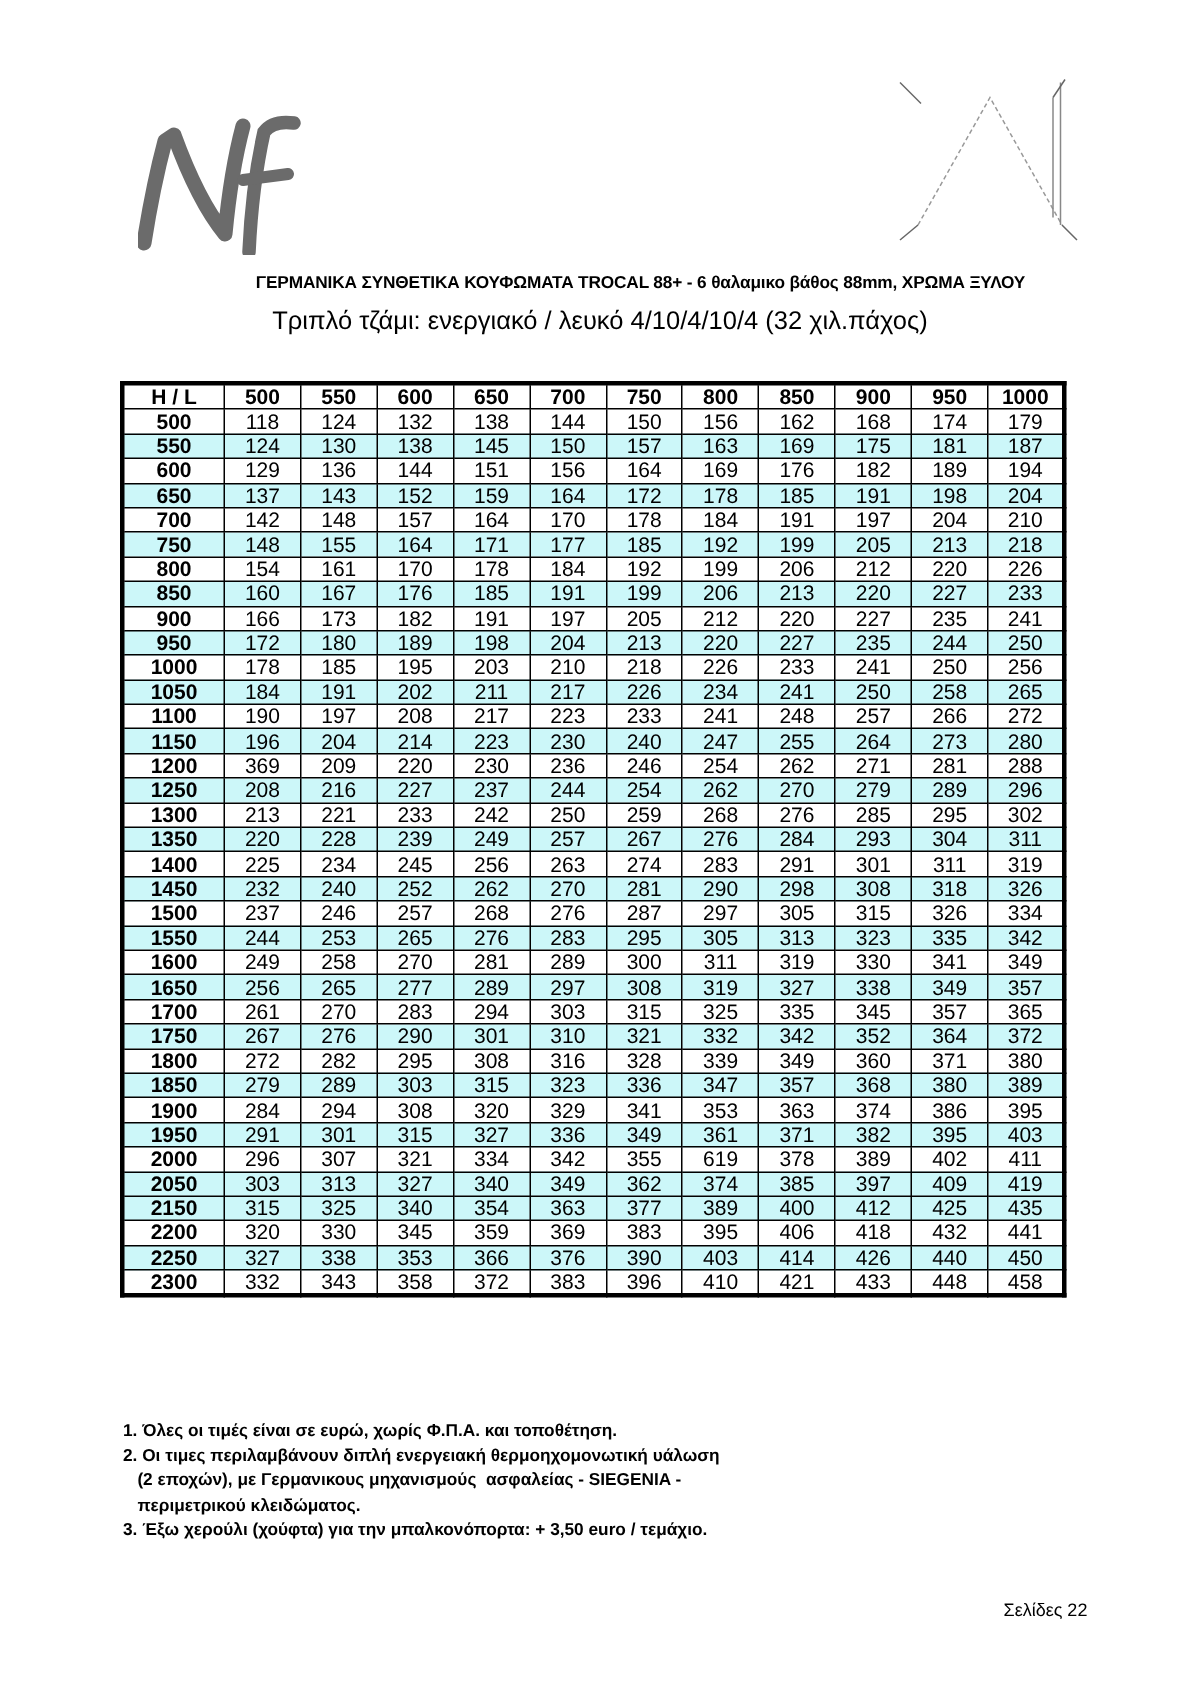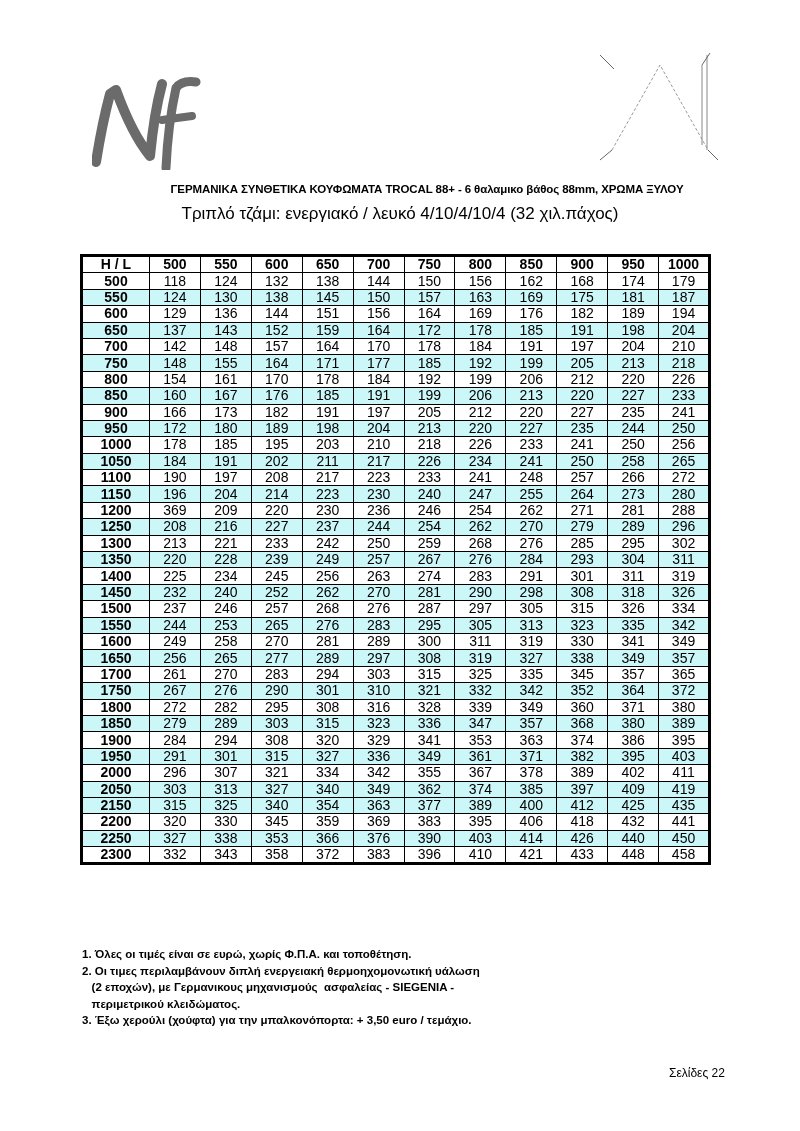--- a/index.html
+++ b/index.html
@@ -498,21 +498,21 @@
         <td>403</td>
       </tr>
       <tr>
         <td class="rowhead">2000</td>
         <td>296</td>
         <td>307</td>
         <td>321</td>
         <td>334</td>
         <td>342</td>
         <td>355</td>
-        <td>367</td>
+        <td>619</td>
         <td>378</td>
         <td>389</td>
         <td>402</td>
         <td>411</td>
       </tr>
       <tr class="alt">
         <td class="rowhead">2050</td>
         <td>303</td>
         <td>313</td>
         <td>327</td>

